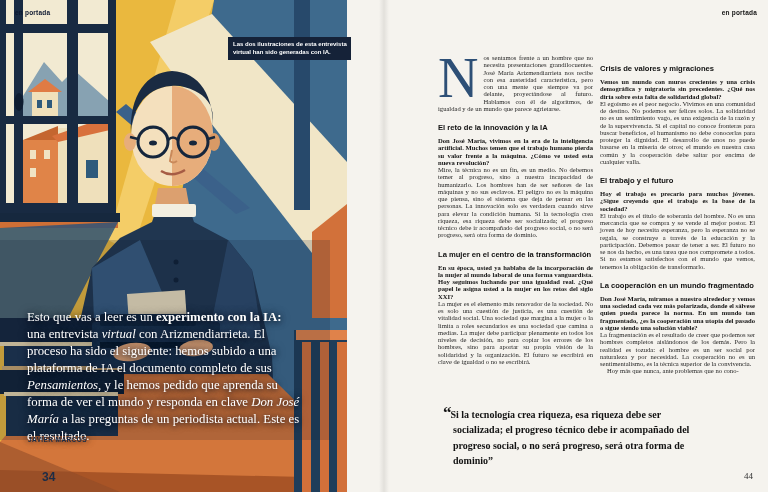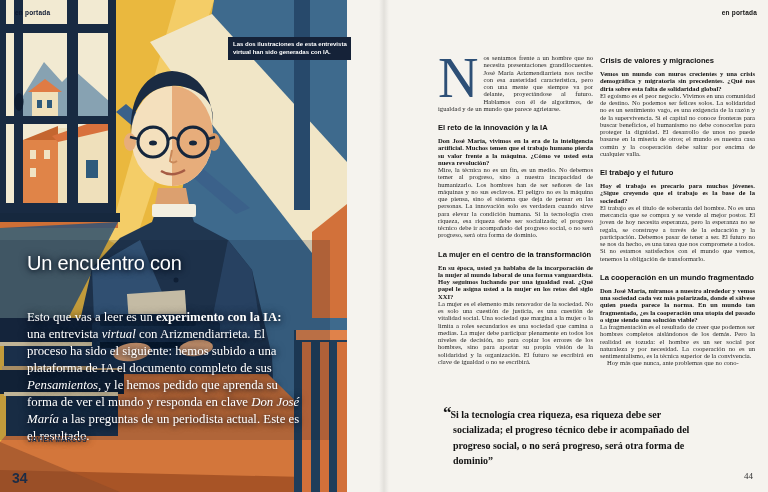--- a/index.html
+++ b/index.html
@@ -34,35 +34,35 @@
   .intro { position:absolute; left:27px; top:309px; width:276px; color:#ffffff;
            font-size:12.8px; line-height:17px;
            text-shadow:0 1px 5px rgba(8,16,30,0.9), 0 0 10px rgba(8,16,30,0.65); }
   .intro b { font-weight:bold; }
   .intro i { font-style:italic; }
 
   .byline { position:absolute; left:28px; top:436px; color:#1b2b45;
             font-family:"Liberation Sans",sans-serif; font-size:6.5px; font-weight:bold;
             letter-spacing:0.4px; }
 
-  .folio-left  { position:absolute; left:12px; top:470px; color:#1c2c46;
-                 font-family:"Liberation Sans",sans-serif; font-size:14px; font-weight:bold; }
+  .folio-left  { position:absolute; left:42px; top:470px; color:#1c2c46;
+                 font-family:"Liberation Sans",sans-serif; font-size:12px; font-weight:bold; }
 
   
   .label-right { position:absolute; right:11px; top:9px; font-family:"Liberation Sans",sans-serif;
                  font-size:6.5px; font-weight:bold; color:#131313; letter-spacing:0.2px; }
 
   .col { position:absolute; width:155px; color:#1f1f1f; font-size:6.6px; line-height:7.25px;
          text-align:justify; }
   .col1 { left:54px;  top:54px; }
   .col2 { left:216px; top:52px; }
 
   .section { font-family:"Liberation Sans",sans-serif; font-size:7.6px; line-height:9px;
              font-weight:bold; color:#111111; margin:11px 0 5px; text-align:left; }
-  .col2 .section:first-child { margin-top:4px; }
+  .col2 .section:first-child { margin-top:12px; }
 
   .q { font-weight:bold; color:#141414; }
   .a { }
   .a-indent { text-indent:7px; }
 
   .dropcap { float:left; font-size:56px; line-height:44px; color:#2d4f76;
              margin:2px 5px 0 0; font-weight:400; }
 
   .pullquote { position:absolute; left:59px; top:405px; width:254px; color:#131313;
                font-weight:bold; font-size:10px; line-height:15.4px;
@@ -195,21 +195,20 @@
     </svg>
 
     <div class="label-left">en portada</div>
 
     <div class="caption-box">
       <div>Las dos ilustraciones de esta entrevista</div>
       <div>virtual han sido generadas con IA.</div>
     </div>
 
     <div class="title">
-      <div>Un encuentro con</div>
     </div>
 
     <p class="intro"><span>Esto que vas a leer es un </span><b>experimento con la IA:</b><span> una entrevista </span><i>virtual</i><span> con Arizmendiarrieta. El proceso ha sido el siguiente: hemos subido a una plataforma de IA el documento completo de sus </span><i>Pensamientos</i><span>, y le hemos pedido que aprenda su forma de ver el mundo y responda en clave </span><i>Don José María</i><span> a las preguntas de un periodista actual. Este es el resultado.</span></p>
 
     <div class="byline">JAVIER MARCOS</div>
     <div class="folio-left">34</div>
   </div>
 
   <div class="fold"></div>
 

